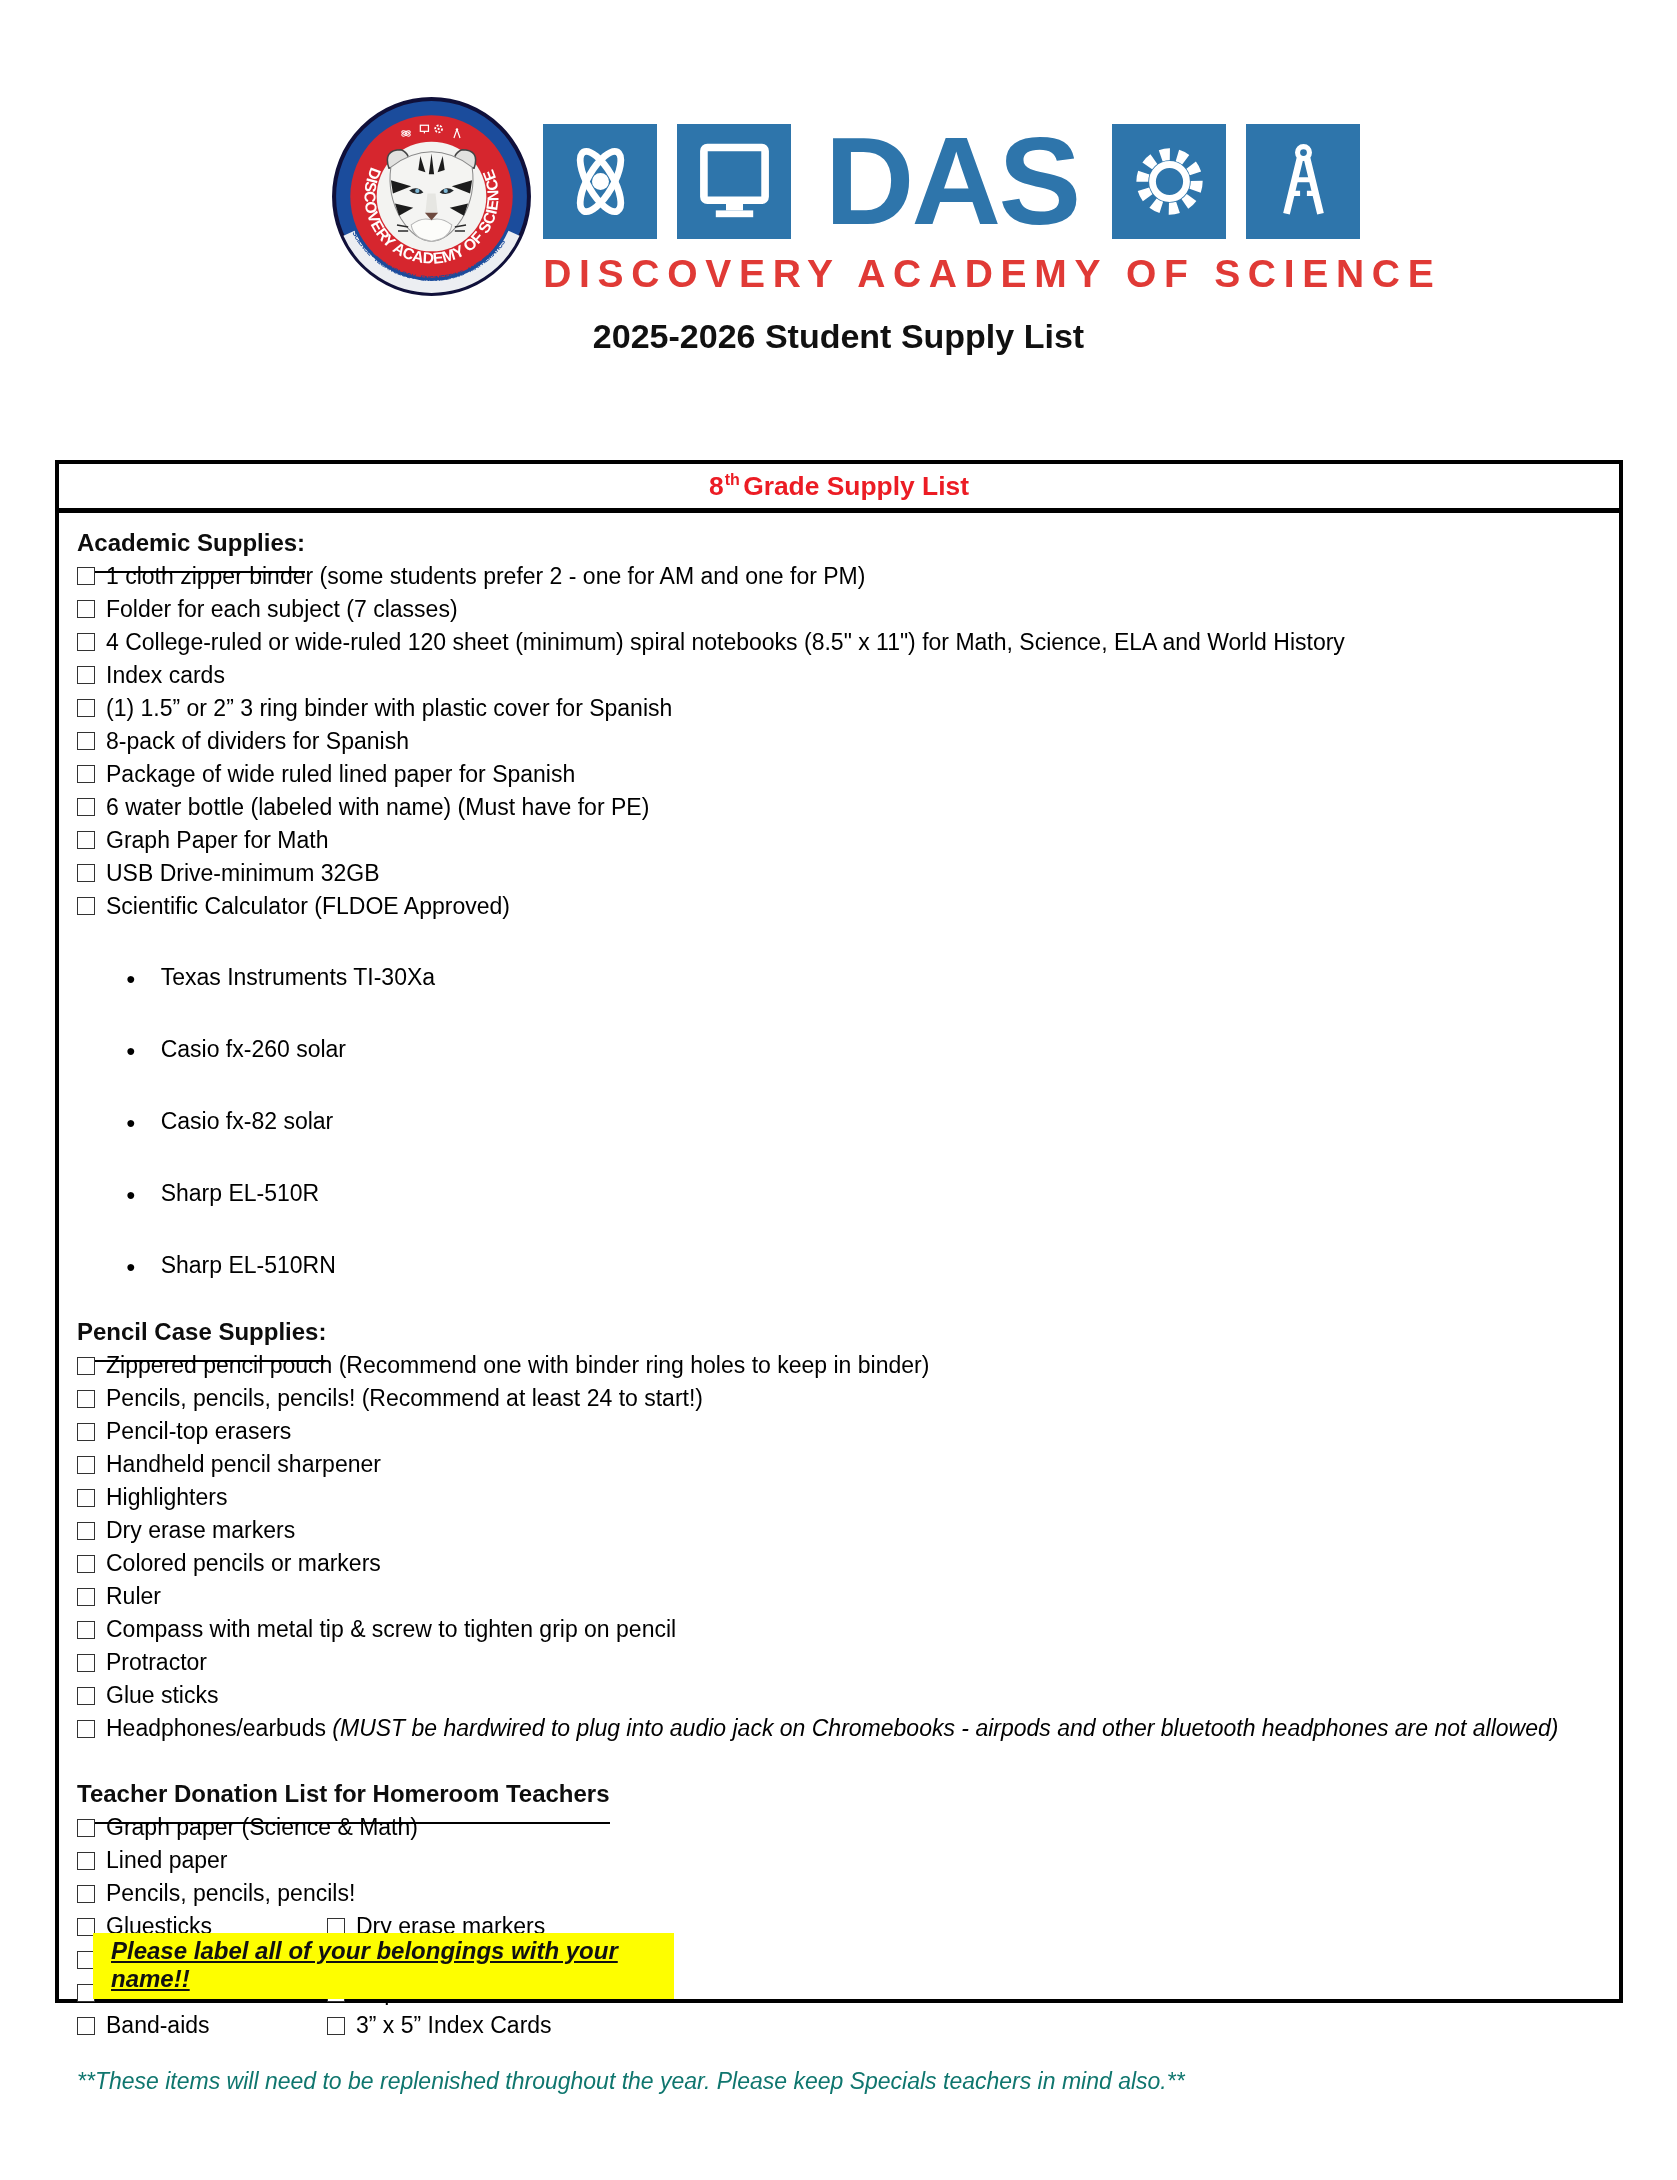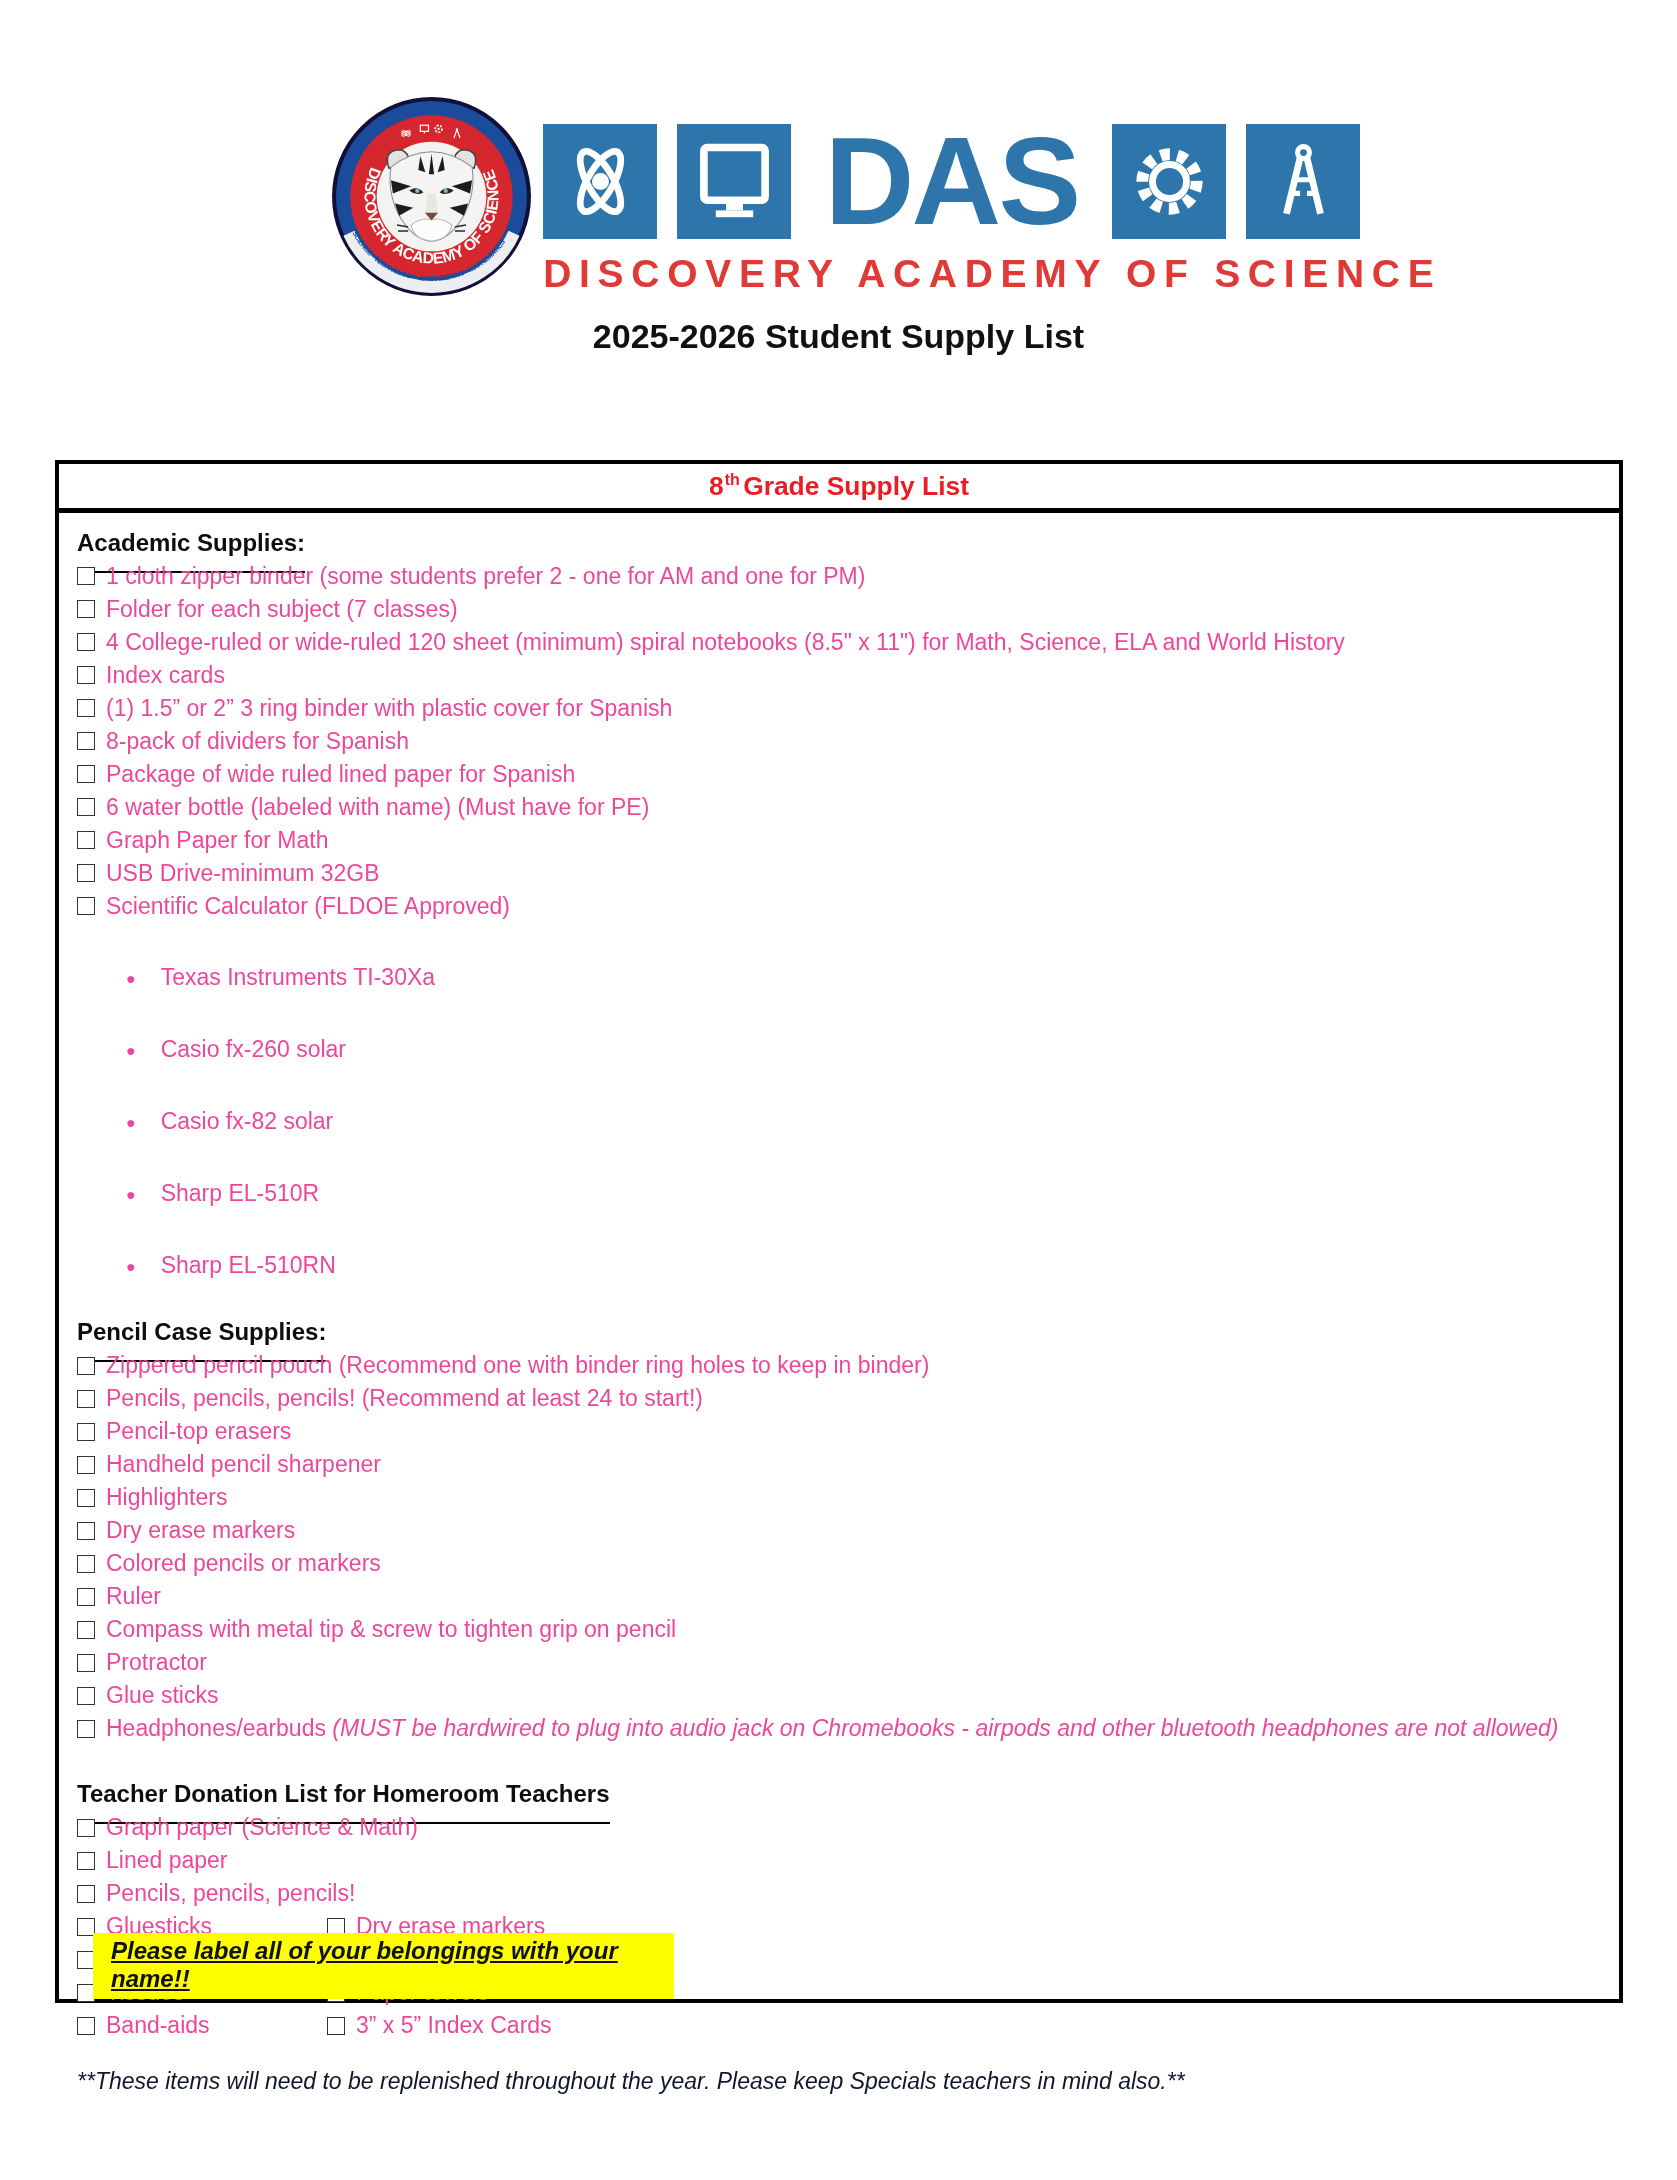--- a/index.html
+++ b/index.html
@@ -21,28 +21,28 @@
   .page-title { position:absolute; top:317px; left:0; width:100%; text-align:center; font-weight:bold; font-size:34px; color:#111; }
 
   
   .supply-box { position:absolute; left:55px; top:460px; width:1568px; height:1543px; border:4.3px solid #000; background:#fff; }
   .box-header { height:49px; border-bottom:5.1px solid #000; display:flex; align-items:center; justify-content:center; color:#EC1C24; font-weight:bold; font-size:26.4px; }
   .box-header sup { font-size:16px; margin:0 3.4px 12px 0.9px; }
   .box-content { position:absolute; top:55px; left:0; right:0; bottom:0; padding:6.8px 22px 0 18px; }
 
   .sec-heading { font-size:24px; font-weight:bold; line-height:34px; color:#0d0d0d; }
   .sec-heading .u { border-bottom:2.6px solid #000; padding-bottom:15px; }
-  .row { font-size:23px; line-height:33px; color:#ec4899; }
+  .row { font-size:23px; line-height:33px; color:#000000; }
   .cb { display:inline-block; width:18px; height:18px; border:1.7px solid #333; background:#fff; margin-right:11px; vertical-align:-1.7px; }
   .bullet-row { padding-left:49px;margin-top:38px; }
   .dot { font-size:16px; margin-right:25px; vertical-align:0.9px; }
   .gap { height:32px; }
   .col1 { display:inline-block; width:250px; }
   .em { font-style:italic; }
-  .footnote { margin-top:25.6px; font-size:23px; font-style:italic; color:#0f172a; }
+  .footnote { margin-top:25.6px; font-size:23px; font-style:italic; color:#0f766e; }
   .highlight { position:absolute; left:0; bottom:0; width:581px; background:#FEFE00; padding:4.3px 8.5px 6px 18px; font-size:24px; font-weight:bold; font-style:italic; color:#111;margin-left:34px; }
   .highlight .u2 { text-decoration:underline; }
 </style>
 </head>
 <body>
 
 <div class="page">
 
   <div class="logo-row">
 

